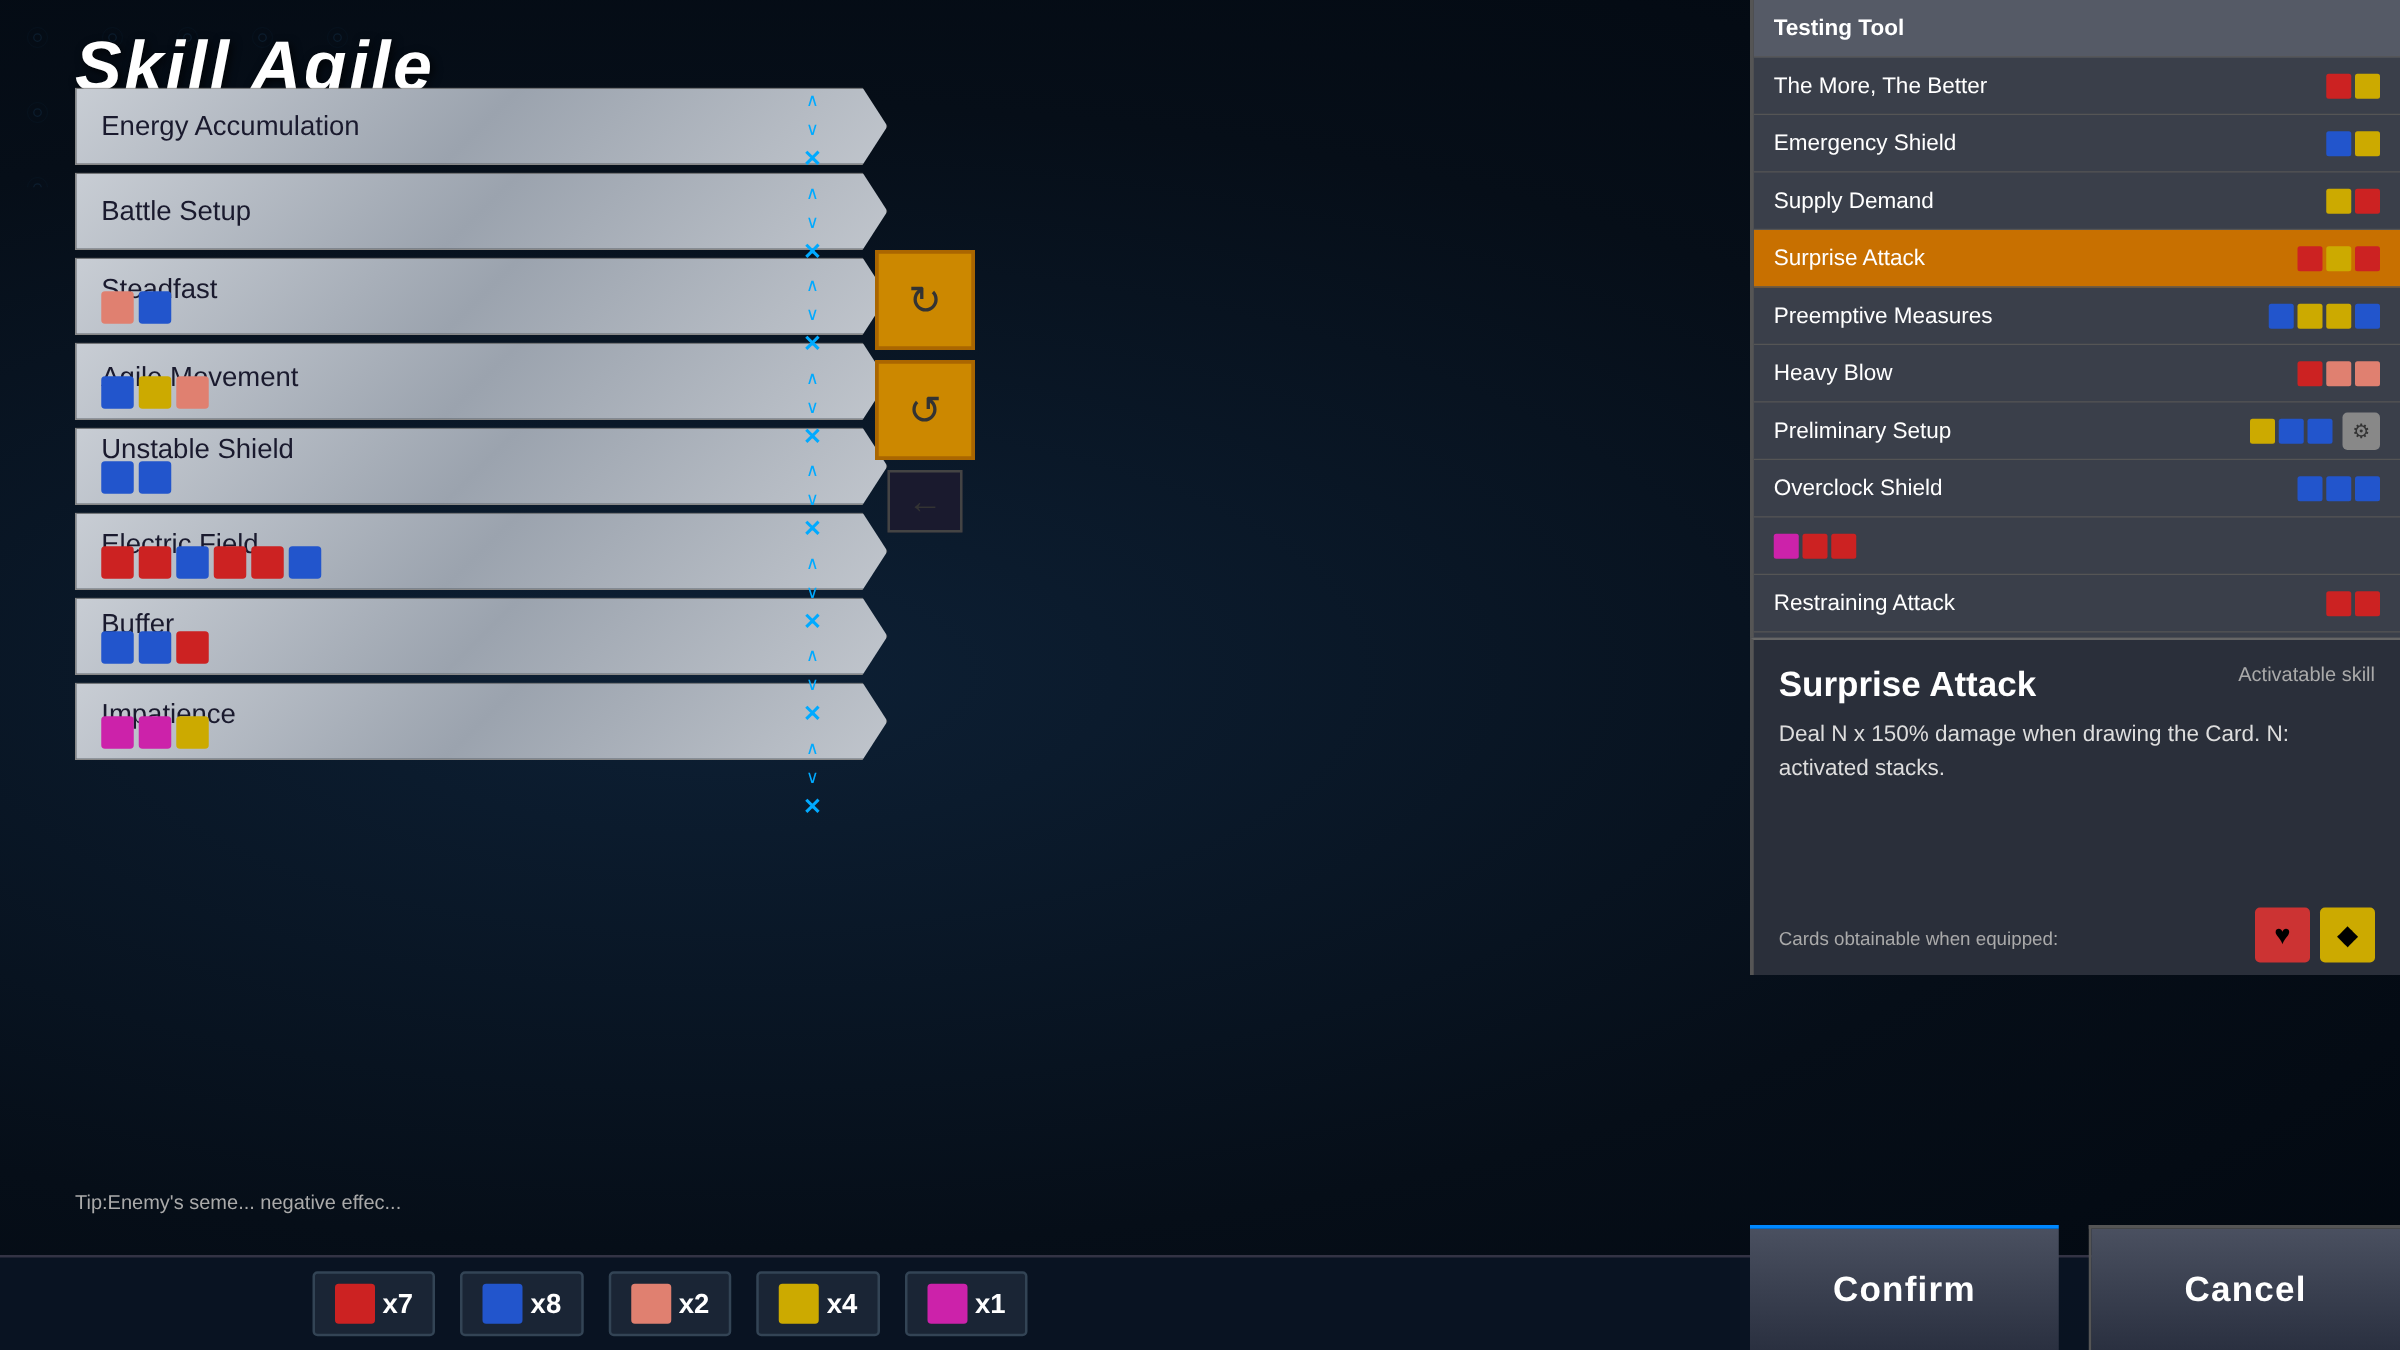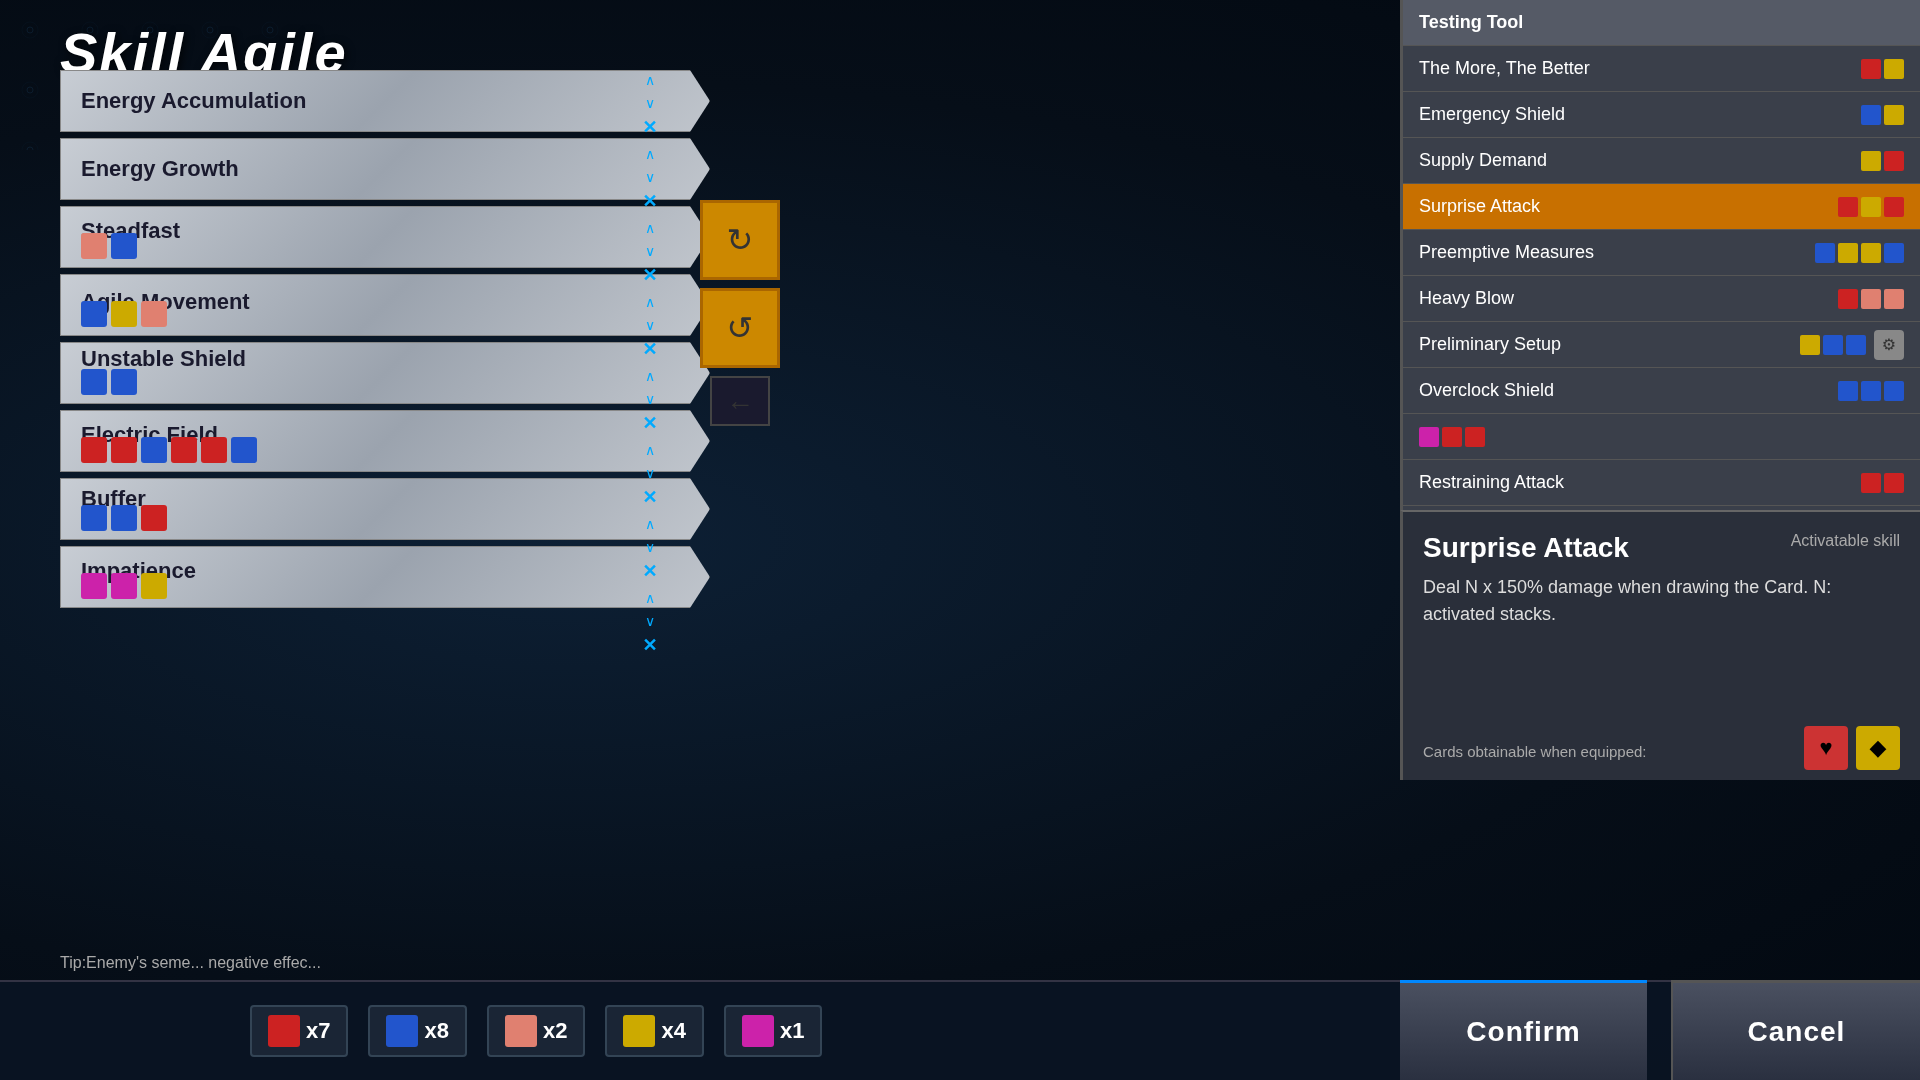--- a/index.html
+++ b/index.html
@@ -57,21 +57,21 @@
       margin-bottom: 6px;
       height: 62px;
       clip-path: polygon(0 0, calc(100% - 20px) 0, 100% 50%, calc(100% - 20px) 100%, 0 100%);
       padding: 0 20px;
       position: relative;
       border: 1px solid #888;
     }
 
     .skill-item-name {
       font-size: 22px;
-      font-weight: 700;
+      font-weight: 400;
       color: #1a1a2e;
       flex: 1;
     }
 
     .skill-dots {
       display: flex;
       gap: 4px;
       position: absolute;
       bottom: 8px;
       left: 20px;
@@ -284,21 +284,21 @@
 
     .card-red { background: #cc3333; }
     .card-yellow { background: #ccaa00; }
 
     
     .bottom-bar {
       position: absolute;
       bottom: 0;
       left: 0;
       right: 0;
-      height: 100px;
+      height: 76px;
       background: rgba(10, 20, 35, 0.95);
       border-top: 2px solid #334;
       z-index: 20;
       display: flex;
       align-items: center;
     }
 
     .tip-text {
       position: absolute;
       left: 60px;
@@ -392,21 +392,21 @@
   <line x1="800" y1="200" x2="900" y2="200" stroke="#1a3050" stroke-width="1"></line>
 </svg>
 
 <div class="page-title">Skill Agile</div>
 
 <div class="skill-list-panel" id="skill-list-panel">
 <div class="skill-item">
       <div class="skill-item-name">Energy Accumulation</div>
     </div>
     <div class="skill-item">
-      <div class="skill-item-name">Energy Growth</div>
+      <div class="skill-item-name">Battle Setup</div>
     </div>
     <div class="skill-item" style="padding-bottom: 12px;">
       <div class="skill-item-name">Steadfast</div>
       <div class="skill-dots">
         <div class="dot" style="background: rgb(224, 128, 112);"></div>
         <div class="dot" style="background: rgb(34, 85, 204);"></div>
       </div>
     </div>
     <div class="skill-item" style="padding-bottom: 6px;">
       <div class="skill-item-name">Agile Movement</div>

